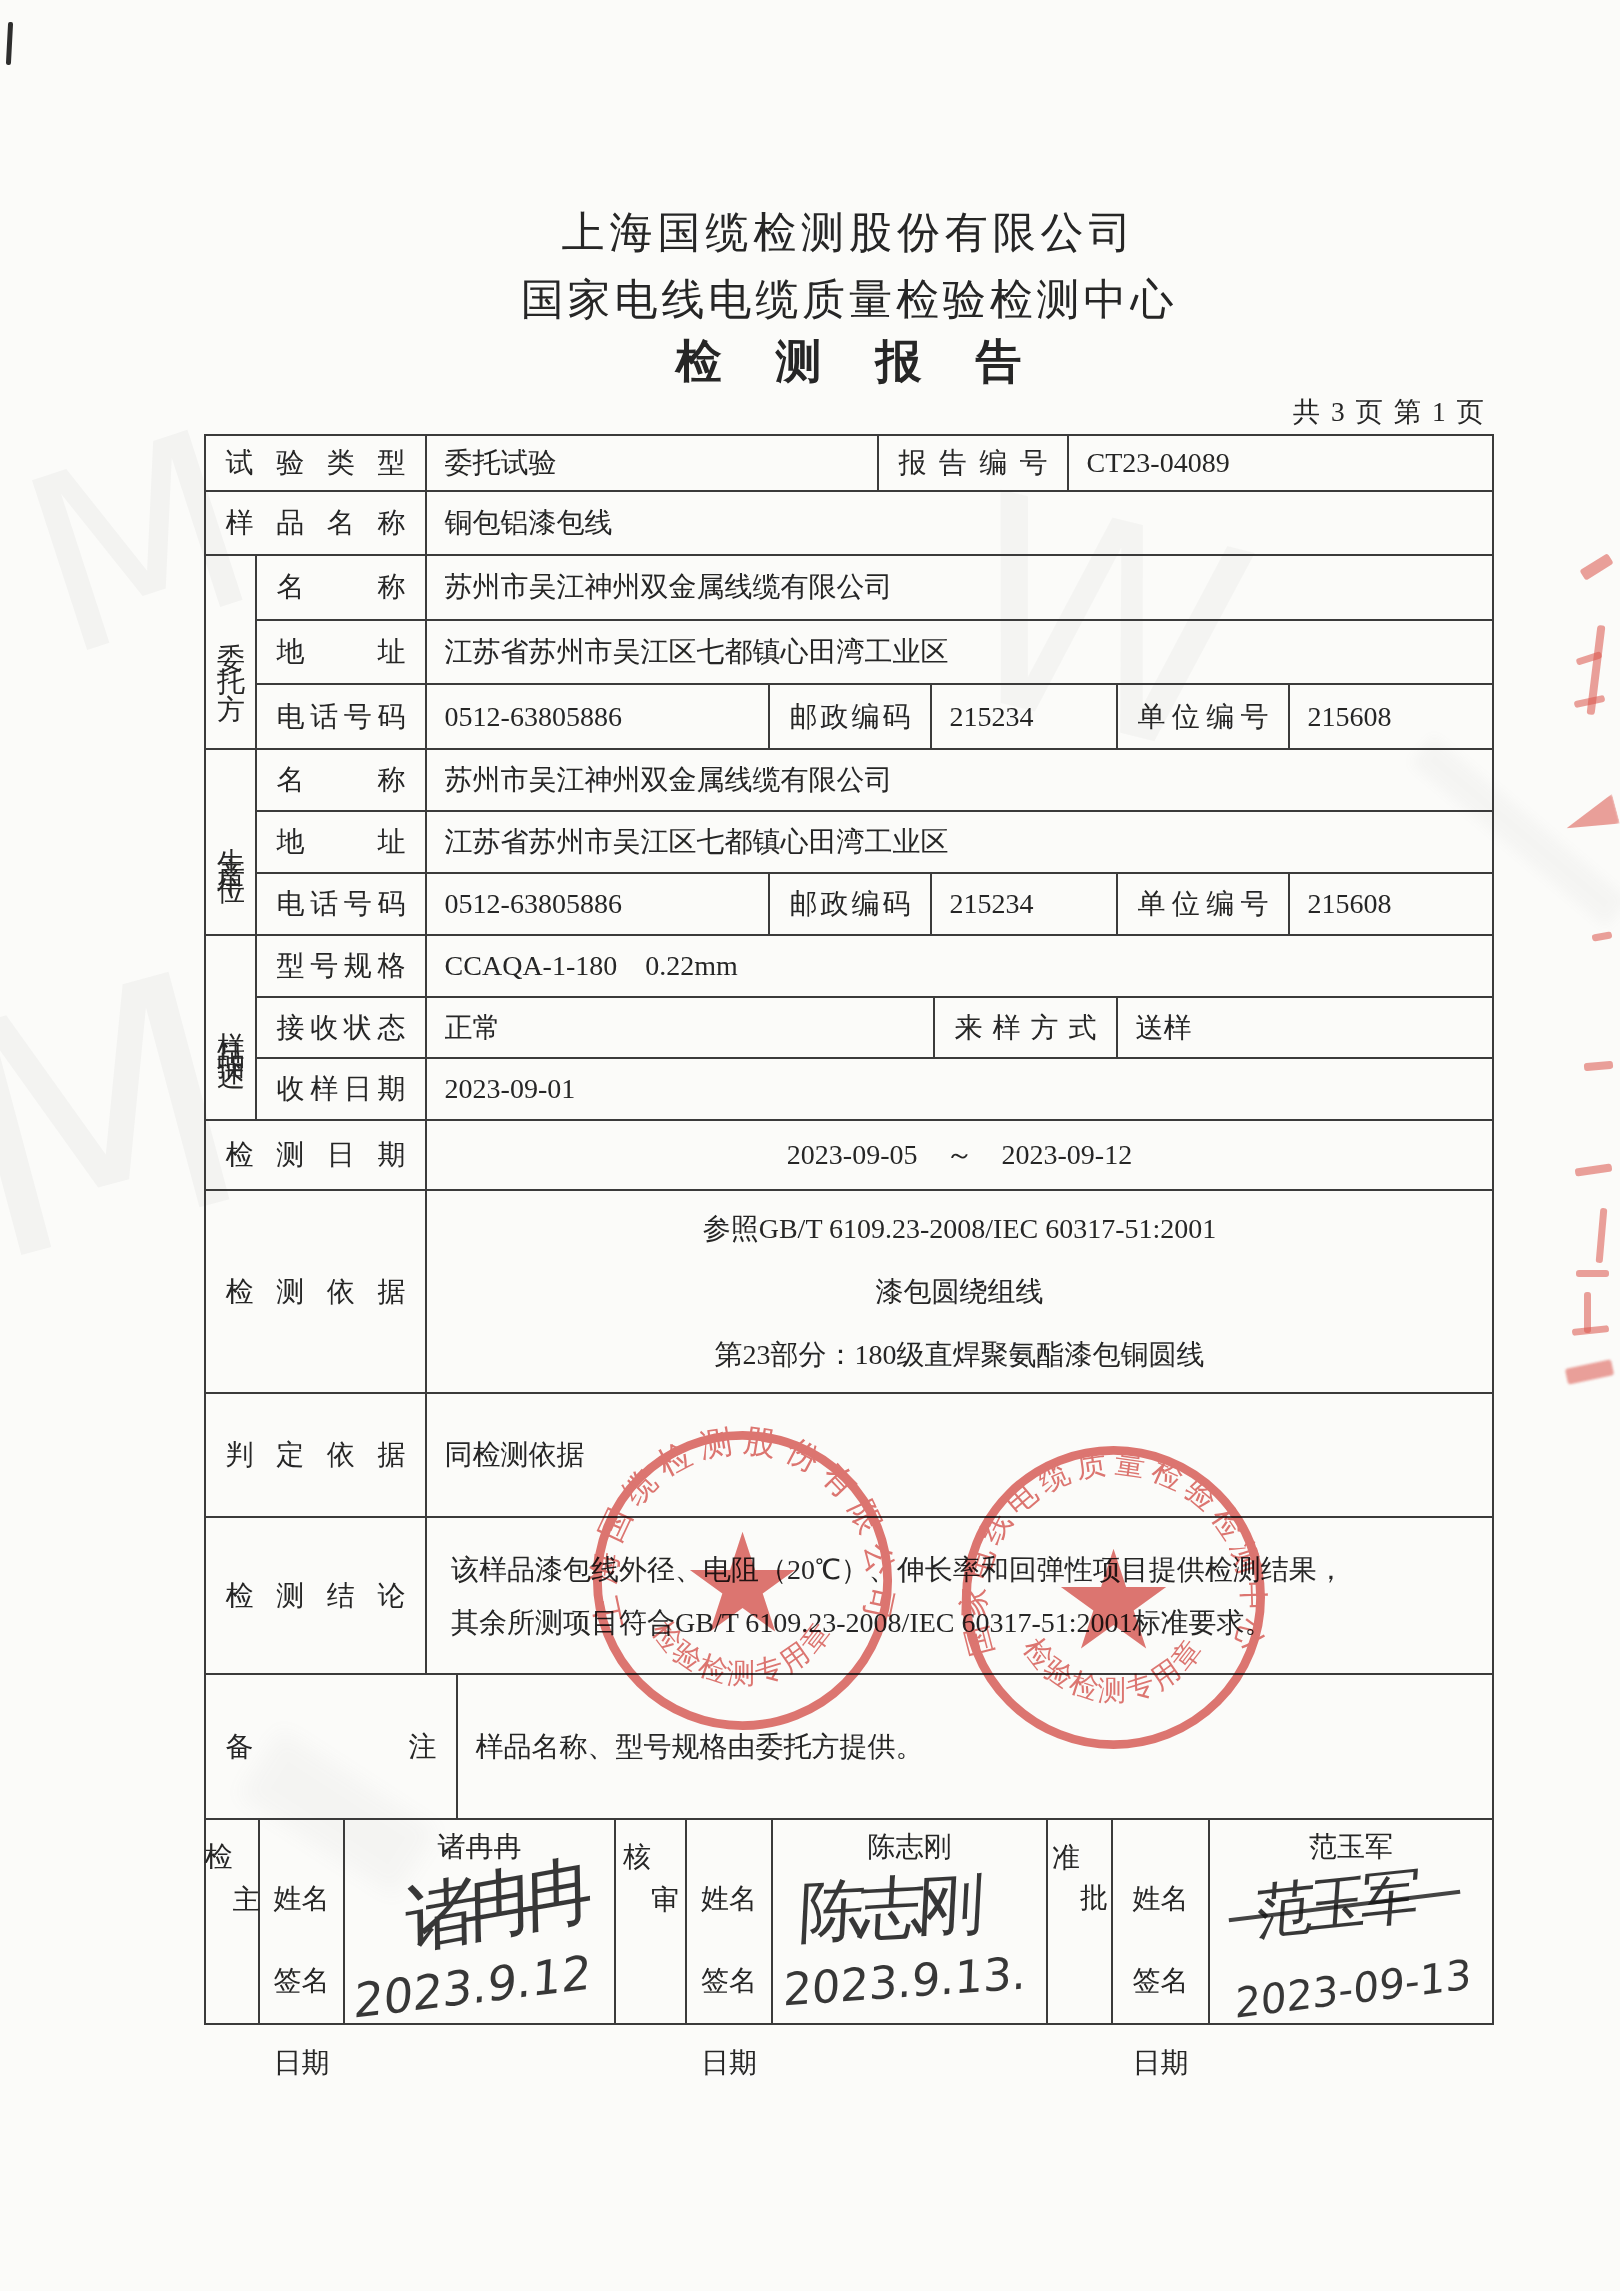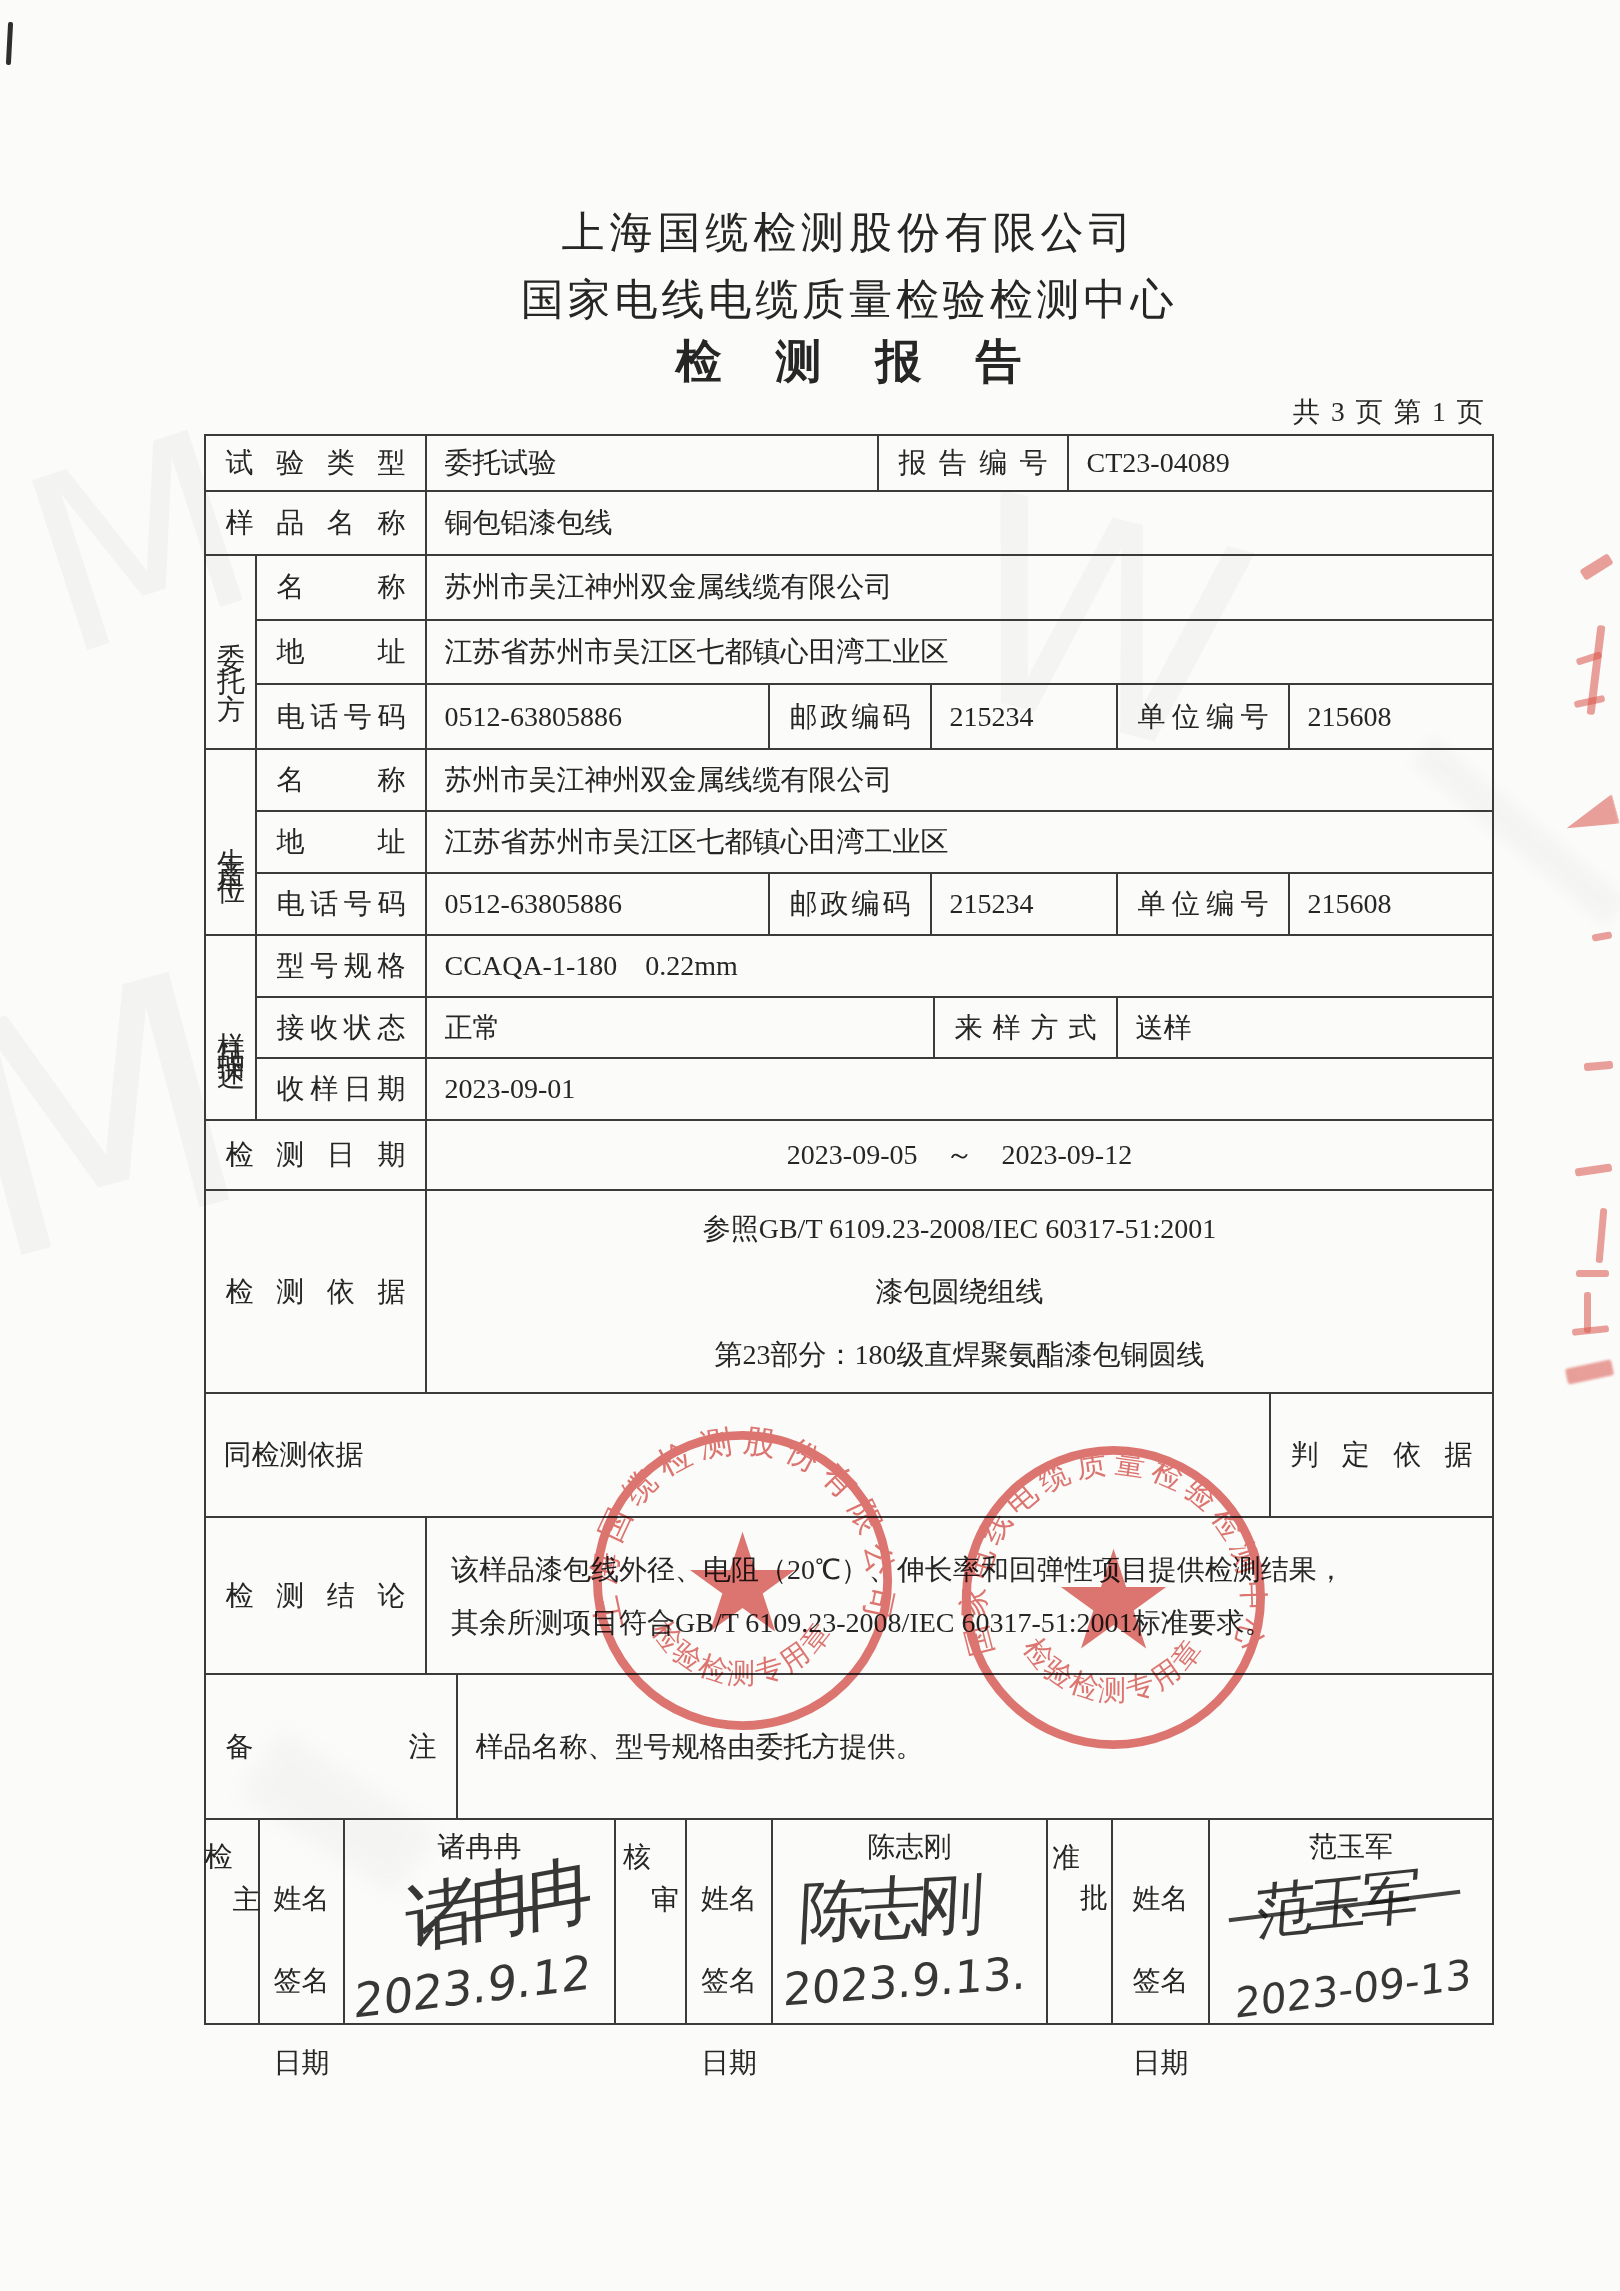--- a/index.html
+++ b/index.html
@@ -229,24 +229,24 @@
       <div class="cell" style="flex:1">
         <div class="multiline">
           <div>参照GB/T 6109.23-2008/IEC 60317-51:2001</div>
           <div>漆包圆绕组线</div>
           <div>第23部分：180级直焊聚氨酯漆包铜圆线</div>
         </div>
       </div>
     </div>
 
     <div class="row" style="height:124px">
+      <div class="cell jlabel" style="width:221px">
+          <span>判 定 依 据</span>
+        </div>
       <div class="cell val" style="flex:1">同检测依据</div>
-      <div class="cell jlabel" style="width:221px">
-          <span>判 定 依 据</span>
-        </div>
     </div>
 
     <div class="row" style="height:157px">
       <div class="cell jlabel" style="width:221px">
           <span>检 测 结 论</span>
         </div>
       <div class="cell" style="flex:1">
         <div class="concl">
           <div>该样品漆包线外径、电阻（20℃）、伸长率和回弹性项目提供检测结果，</div>
           <div>其余所测项目符合GB/T 6109.23-2008/IEC 60317-51:2001标准要求。</div>

